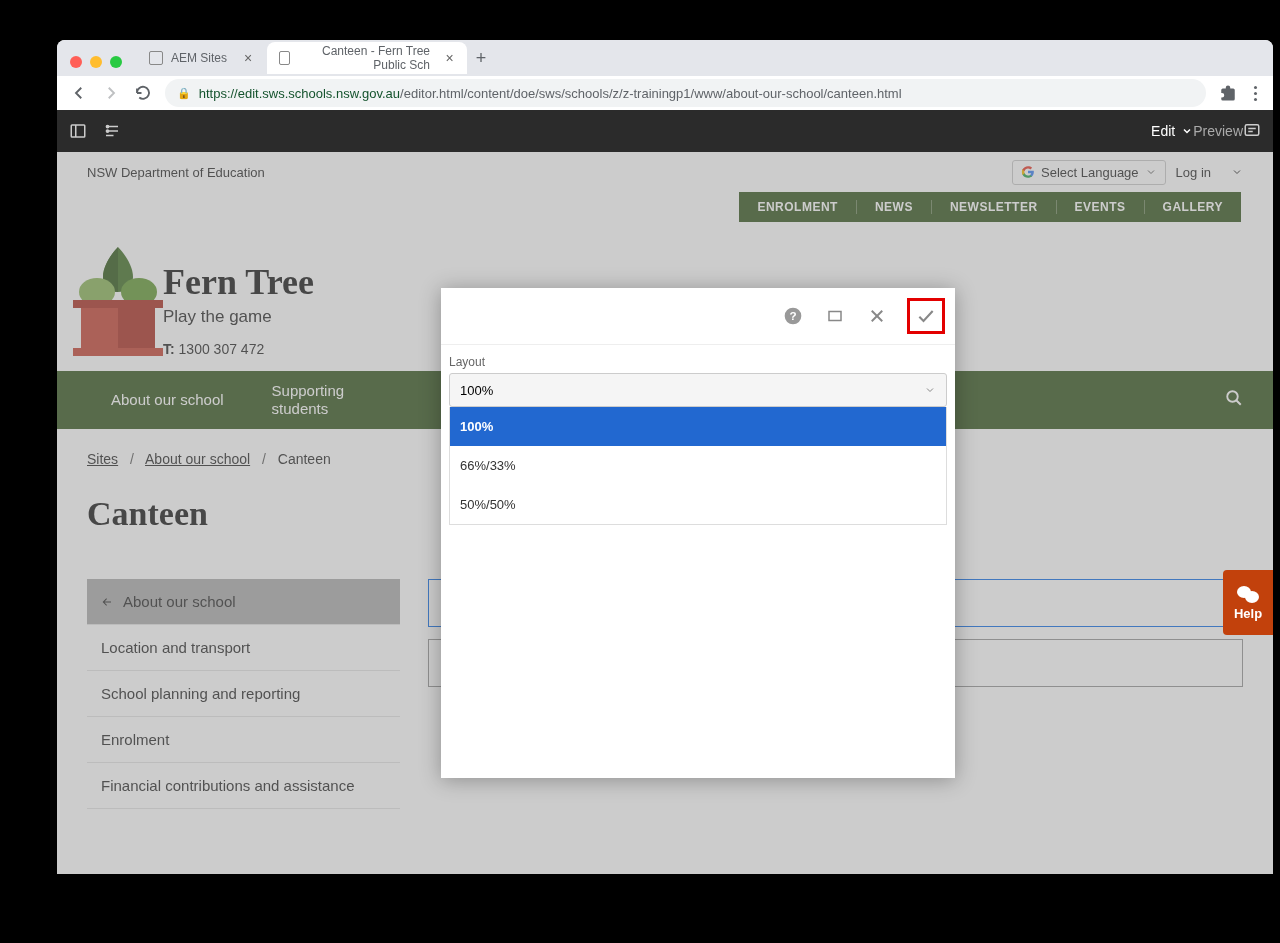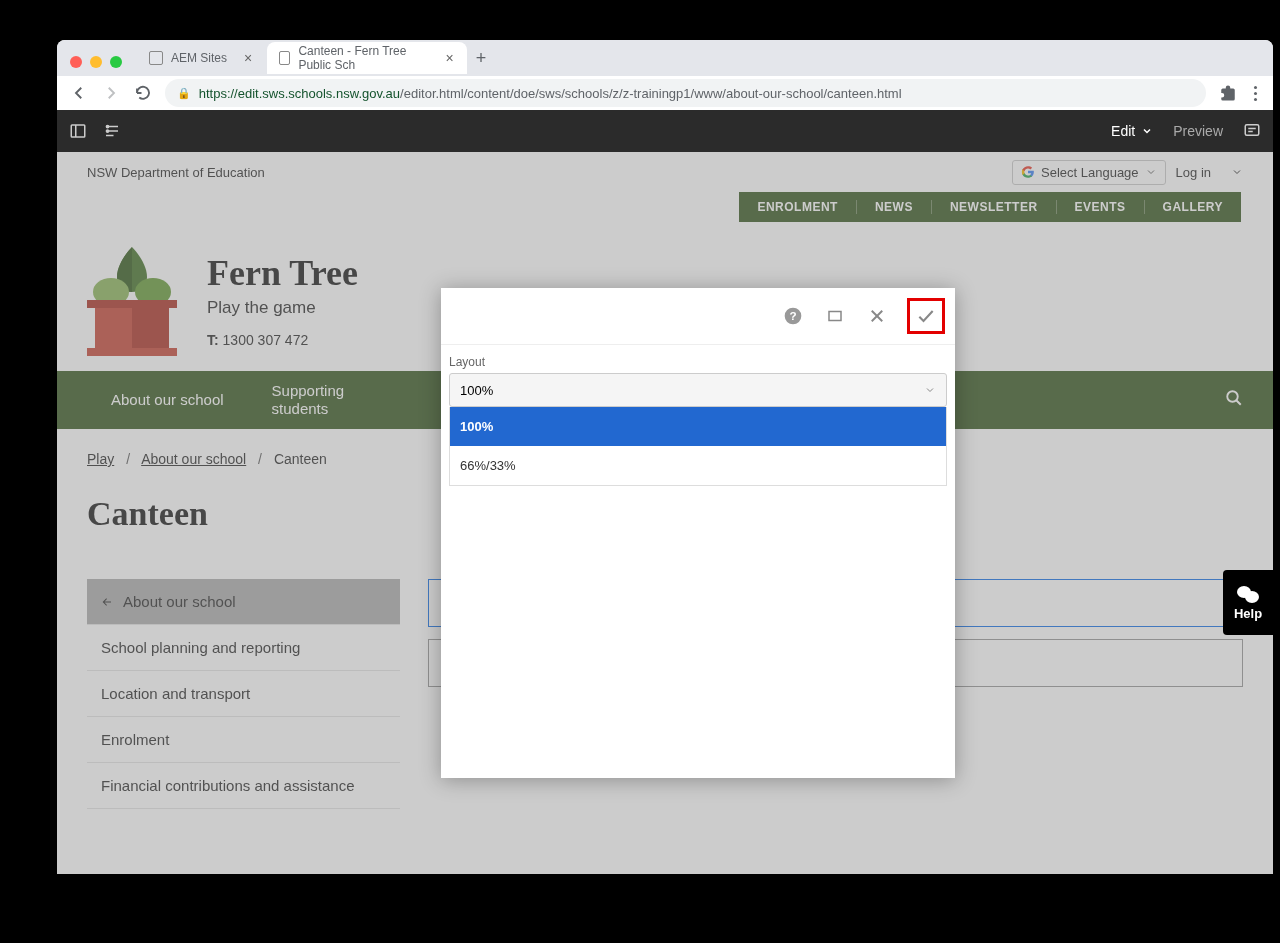--- a/index.html
+++ b/index.html
@@ -10,58 +10,58 @@
     
     .chrome-header { height: 70px; background: #e4e6eb; }
     .traffic-lights { position: absolute; top: 16px; left: 13px; display: flex; gap: 8px; }
     .traffic-light { width: 12px; height: 12px; border-radius: 50%; }
     .tl-red { background: #ff5f57; }
     .tl-yellow { background: #ffbd2e; }
     .tl-green { background: #28ca42; }
     
     .tabs-row { display: flex; align-items: center; height: 36px; padding-left: 80px; }
     .tab { display: flex; align-items: center; height: 32px; padding: 0 12px; font-size: 12px; color: #5f6368; gap: 8px; border-radius: 8px 8px 0 0; max-width: 200px; }
-    .tab.active { background: #fff; }
+    .tab.active { background: #fff; text-align: right; }
     .tab-icon { width: 14px; height: 14px; border: 1px solid #888; border-radius: 2px; }
     .tab-close { width: 14px; height: 14px; display: flex; align-items: center; justify-content: center; color: #666; cursor: pointer; margin-left: 6px; font-size: 14px; }
     .new-tab { width: 28px; height: 28px; display: flex; align-items: center; justify-content: center; color: #5f6368; font-size: 18px; cursor: pointer; }
     
     .url-row { display: flex; align-items: center; height: 34px; background: #fff; padding: 0 12px; gap: 12px; }
     .nav-btn { width: 20px; height: 20px; display: flex; align-items: center; justify-content: center; color: #5f6368; cursor: pointer; }
     .url-bar { flex: 1; display: flex; align-items: center; background: #f1f3f4; border-radius: 16px; height: 28px; padding: 0 12px; font-size: 13px; color: #5f6368; gap: 8px; }
     .url-bar .domain { color: #14532d; }
     .lock-icon { font-size: 11px; }
     .ext-icon { width: 20px; height: 20px; border-radius: 3px; display: flex; align-items: center; justify-content: center; }
     .menu-dots { display: flex; flex-direction: column; gap: 3px; padding: 0 4px; }
     .menu-dots span { width: 3px; height: 3px; background: #5f6368; border-radius: 50%; }
     
     
     .aem-bar { height: 42px; background: #2b2b2b; display: flex; align-items: center; justify-content: space-between; padding: 0 12px; color: #ccc; }
     .aem-left { display: flex; gap: 16px; align-items: center; }
     .aem-icon-btn svg { display: block; }
     .aem-title { position: absolute; left: 0; right: 0; text-align: center; font-size: 12px; color: #ccc; pointer-events: none; }
-    .aem-right { display: flex; gap: 20px; align-items: center; font-size: 14px; }
+    .aem-right { display: flex; align-items: center; font-size: 14px; }
     .aem-mode { display: flex; align-items: center; gap: 6px; color: #fff; }
     
     
     .page-wrapper { background: #fff; }
     .overlay-dim { position: absolute; top: 112px; left: 0; right: 0; bottom: 0; background: rgba(128,128,128,0.4); pointer-events: none; }
     
     .top-bar { display: flex; justify-content: space-between; align-items: center; padding: 0 30px; height: 40px; font-size: 13px; color: #333; }
     .top-right { display: flex; gap: 10px; align-items: center; }
     .lang-select { display: flex; align-items: center; gap: 6px; border: 1px solid #ccc; padding: 4px 8px; border-radius: 3px; background: #fff; font-size: 13px; }
     .google-g { width: 14px; height: 14px; }
     .login-link { display: flex; align-items: center; gap: 20px; font-size: 13px; color: #333; }
     
     .green-nav-strip { display: flex; justify-content: flex-end; padding-right: 32px; }
     .green-nav { background: #3f5e28; display: flex; align-items: center; height: 30px; }
     .green-nav a { color: #fff; font-size: 12px; font-weight: 600; padding: 0 18px; text-decoration: none; border-right: 1px solid rgba(255,255,255,0.3); letter-spacing: 0.5px; }
     .green-nav a:last-child { border: none; }
     
-    .hero { display: flex; align-items: center; padding: 20px 30px 14px; gap: 30px; }
+    .hero { display: flex; align-items: flex-end; padding: 20px 16px 14px; }
     .logo { width: 90px; height: 115px; }
     .hero-text h1 { font-size: 36px; font-family: Georgia, serif; font-weight: bold; color: #222; }
     .hero-text .tag { font-size: 17px; color: #333; margin-top: 4px; }
     .hero-text .phone { font-size: 14px; margin-top: 14px; color: #333; }
     .hero-text .phone b { font-weight: bold; }
     
     .main-nav { background: #3f5e28; height: 58px; display: flex; align-items: center; padding: 0 30px; color: #fff; }
     .main-nav-item { font-size: 15px; padding: 0 24px; line-height: 1.2; }
     .main-nav .search { margin-left: auto; font-size: 18px; }
     
@@ -85,21 +85,21 @@
     .dlg-btn { width: 24px; height: 24px; display: flex; align-items: center; justify-content: center; color: #888; cursor: pointer; }
     .dlg-btn.confirm { border: 3px solid #e30000; width: 38px; height: 36px; }
     .dialog-body { padding: 10px 8px; }
     .fld-label { font-size: 12px; color: #666; margin-bottom: 4px; }
     .select-box { border: 1px solid #ccc; background: #f5f5f5; height: 34px; display: flex; align-items: center; justify-content: space-between; padding: 0 10px; font-size: 13px; border-radius: 3px; }
     .options { border: 1px solid #ddd; border-top: none; }
     .opt { padding: 12px 10px; font-size: 13px; color: #333; }
     .opt.selected { background: #2268d0; color: #fff; font-weight: 600; }
     
     
-    .help-btn { position: absolute; right: 0; top: 530px; width: 50px; height: 65px; background: #000000; color: #fff; display: flex; flex-direction: column; align-items: center; justify-content: center; gap: 2px; border-radius: 4px 0 0 4px; font-size: 13px; font-weight: 600; }
+    .help-btn { position: absolute; right: 0; top: 530px; width: 50px; height: 65px; background: #c2410c; color: #fff; display: flex; flex-direction: column; align-items: center; justify-content: center; gap: 2px; border-radius: 4px 0 0 4px; font-size: 13px; font-weight: 600; }
     .help-btn svg { width: 24px; height: 20px; }
   </style>
 </head>
 <body>
 
 <div class="browser-window">
 
   <div class="chrome-header">
     <div class="traffic-lights">
       <div class="traffic-light tl-red"></div>
@@ -246,39 +246,39 @@
       <div class="main-nav-item">Supporting<br>students</div>
       <div class="search">
         <svg width="18" height="18" viewBox="0 0 24 24" fill="none" stroke="#fff" stroke-width="2.5">
             <circle cx="10" cy="10" r="7"></circle>
             <line x1="21" y1="21" x2="15" y2="15"></line>
           </svg>
       </div>
     </div>
 
     <div class="breadcrumb">
-      <a>Play</a>
+      <a>Sites</a>
       <span class="sep">/</span>
       <a>About our school</a>
       <span class="sep">/</span>
       <span>Canteen</span>
     </div>
 
     <h1 class="page-title">Canteen</h1>
 
     <div class="cols">
       <div class="side-nav">
         <div class="side-nav-item active">
           <svg width="12" height="12" viewBox="0 0 24 24">
               <path fill="#333" d="M20 11H7l5-5-1.4-1.4L3.2 12l7.4 7.4L12 18l-5-5h13z"></path>
             </svg>
           <span>About our school</span>
         </div>
+        <div class="side-nav-item">Location and transport</div>
         <div class="side-nav-item">School planning and reporting</div>
-        <div class="side-nav-item">Location and transport</div>
         <div class="side-nav-item">Enrolment</div>
         <div class="side-nav-item">Financial contributions and assistance</div>
       </div>
       <div class="right-col">
         <div class="sel-box"></div>
         <div class="sel-box2"></div>
       </div>
     </div>
   </div>
 
@@ -313,20 +313,21 @@
       <div class="fld-label">Layout</div>
       <div class="select-box">
         <span>100%</span>
         <svg width="12" height="12" viewBox="0 0 24 24">
             <path fill="none" stroke="#888" stroke-width="2" d="M6 9l6 6 6-6"></path>
           </svg>
       </div>
       <div class="options">
         <div class="opt selected">100%</div>
         <div class="opt">66%/33%</div>
+        <div class="opt">50%/50%</div>
       </div>
     </div>
   </div>
 
   <div class="help-btn">
     <svg viewBox="0 0 24 20" fill="#fff">
       <ellipse cx="8" cy="8" rx="7" ry="6"></ellipse>
       <ellipse cx="16" cy="13" rx="7" ry="6"></ellipse>
     </svg>
     <span>Help</span>

